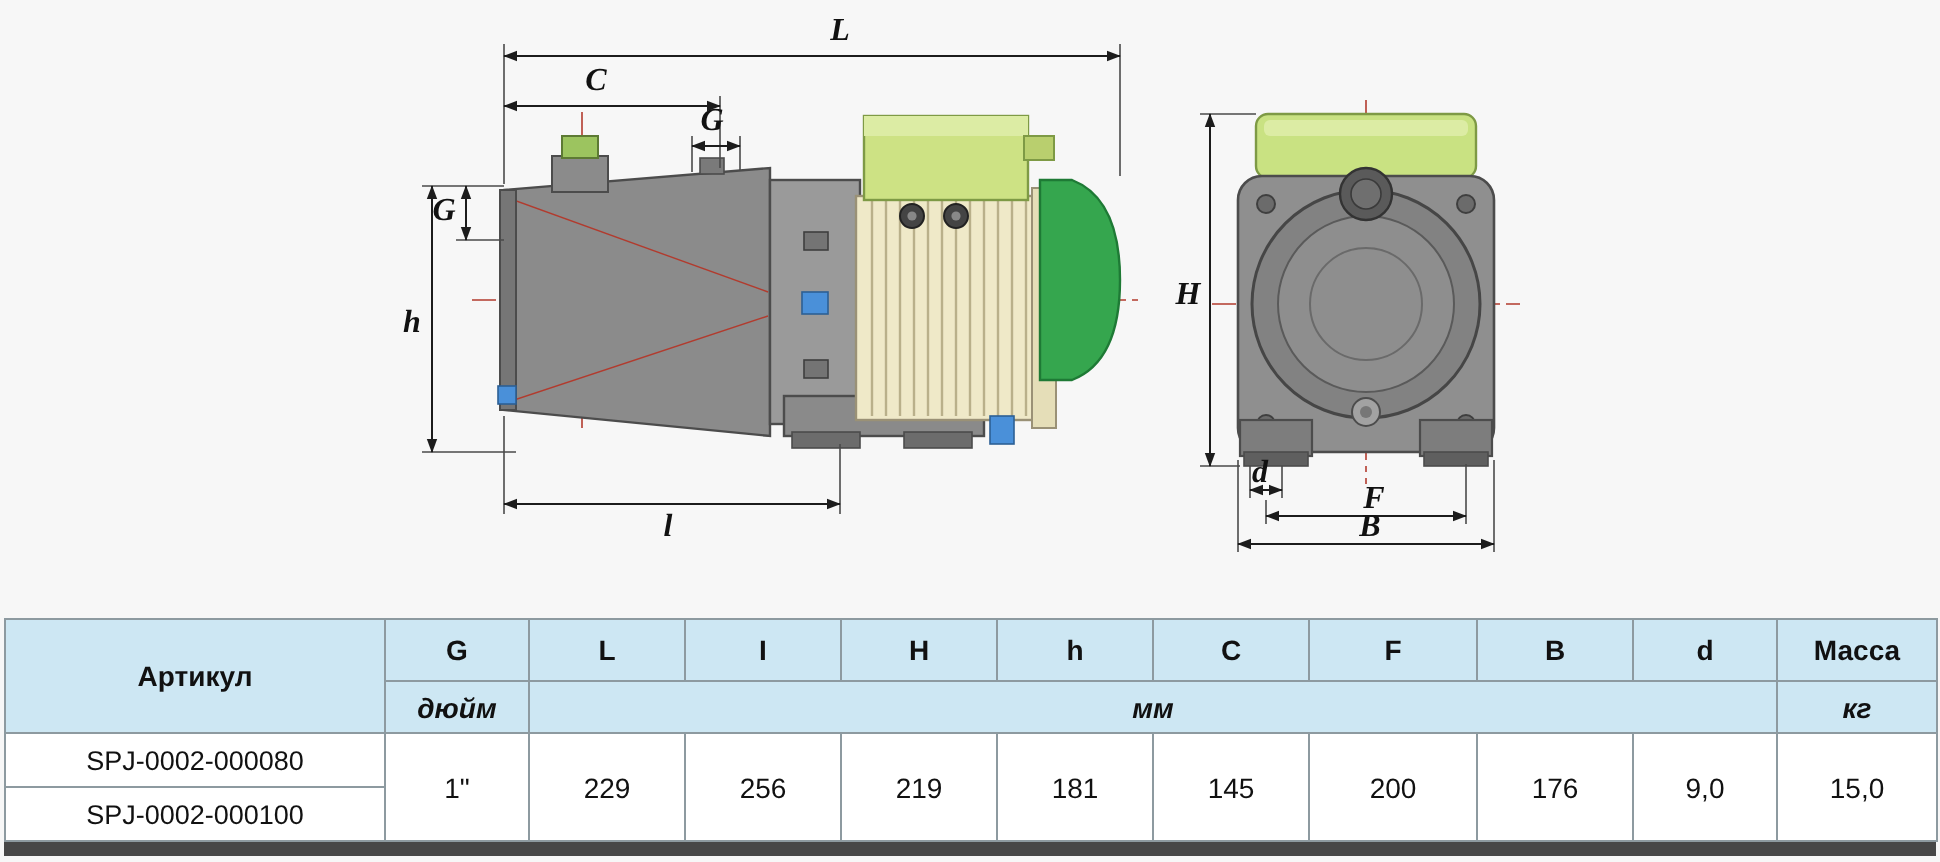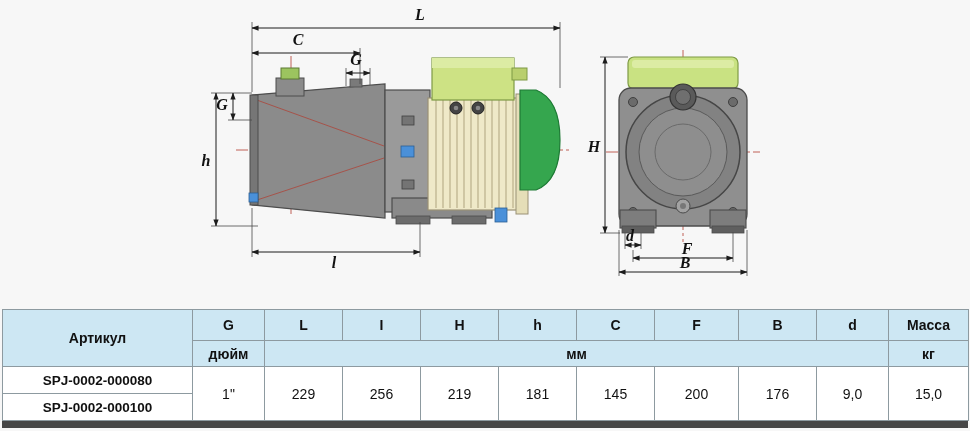--- a/index.html
+++ b/index.html
@@ -12,23 +12,23 @@
 
   .dim { stroke: #1c1c1c; stroke-width: 1; fill: none; }
   .ext { stroke: #4a4a4a; stroke-width: 0.8; fill: none; }
   .cl  { stroke: #b23b2e; stroke-width: 0.8; stroke-dasharray: 12 3 3 3; fill: none; }
   .redline { stroke: #b23b2e; stroke-width: 0.7; fill: none; }
   .dimlbl { font: italic bold 16px "Liberation Serif", serif; fill: #111; }
 
   table.spec { border-collapse: collapse; width: 966px; margin: 9px 0 0 2px; table-layout: fixed; }
   .spec td { border: 1px solid #8d9aa0; text-align: center; vertical-align: middle;
              background: #fff; font-size: 14px; color: #111; padding: 2px; overflow: hidden; }
-  tr.hdr1 { height: 31px; margin-left: 20px; } tr.hdr2 { height: 26px; } tr.data { height: 27px; }
+  tr.hdr1 { height: 31px; margin-left: 20px; } tr.hdr2 { height: 26px; font-style: italic; } tr.data { height: 27px; }
   tr.hdr1 td, tr.hdr2 td { background: #cde7f3; font-weight: bold; }
-  td.artcell { font-weight: bold; font-size: 13.5px; }
+  td.artcell { font-weight: normal; font-size: 13.5px; }
   td.valcell { font-size: 14px; }
   .bottombar { width: 966px; height: 7px; background: #474747; margin: 0 0 0 2px; }
 </style>
 </head>
 <body>
 
 <div class="page">
 
   <div class="drawing">
     <svg viewBox="0 0 970 300" width="970" height="300">

